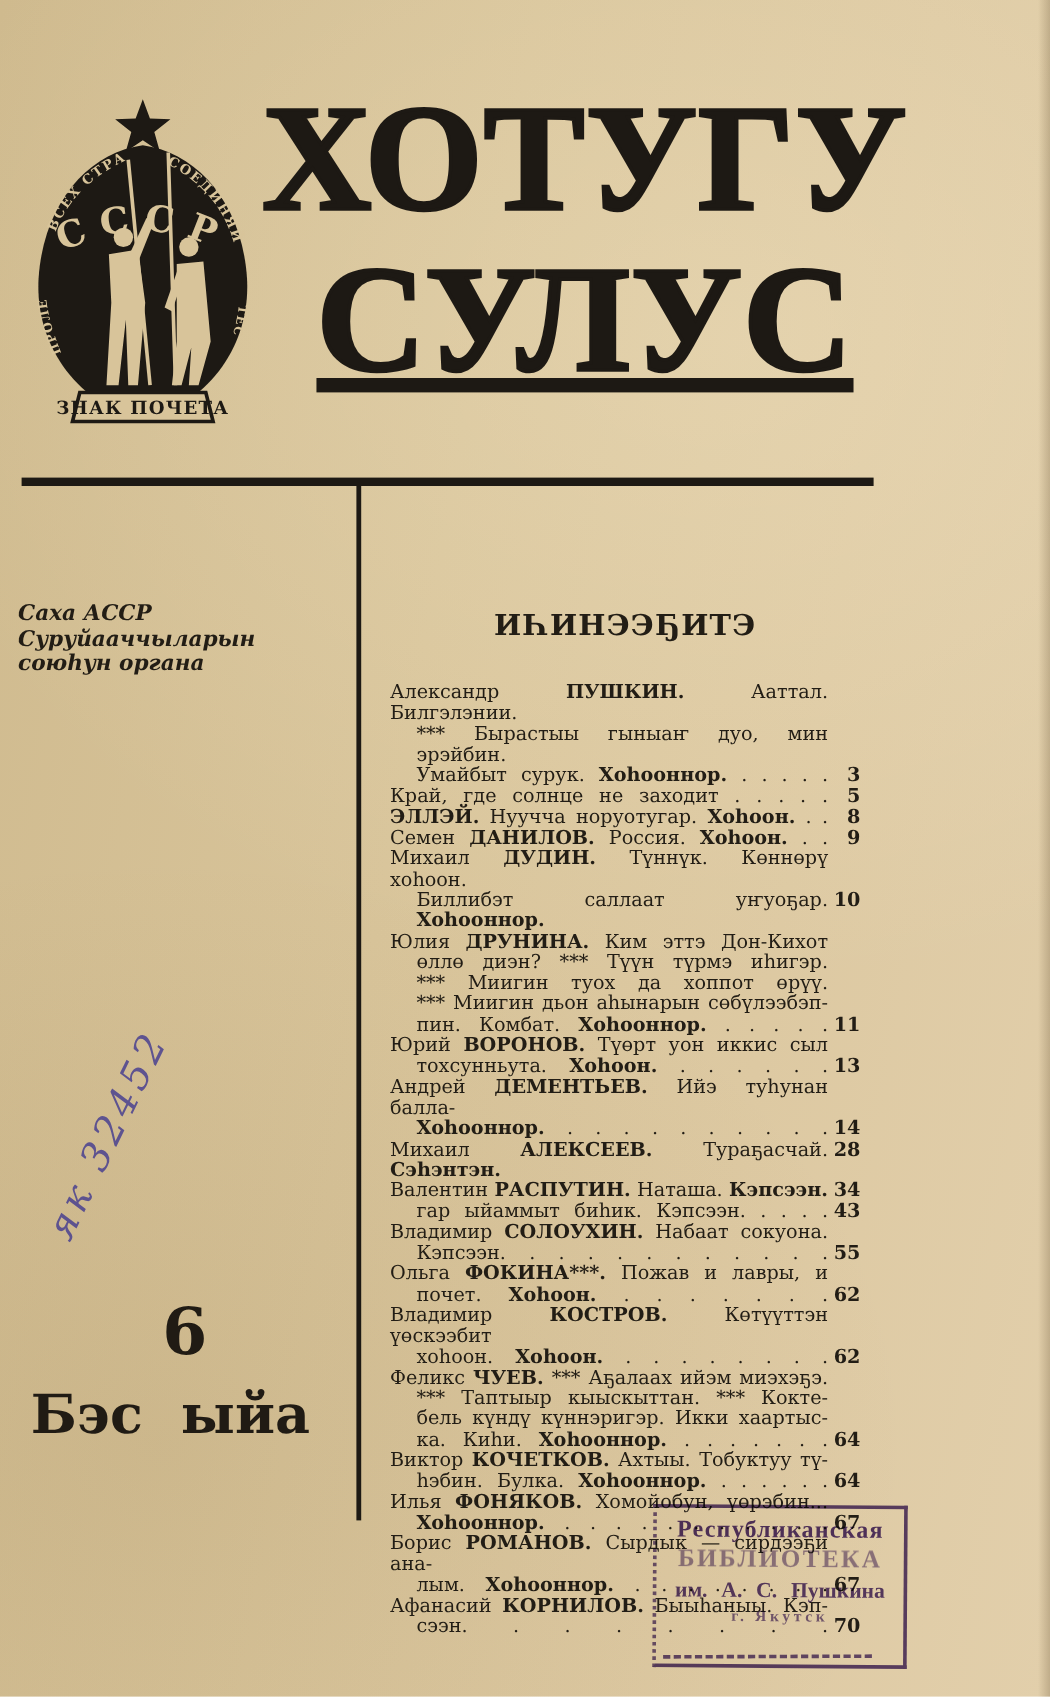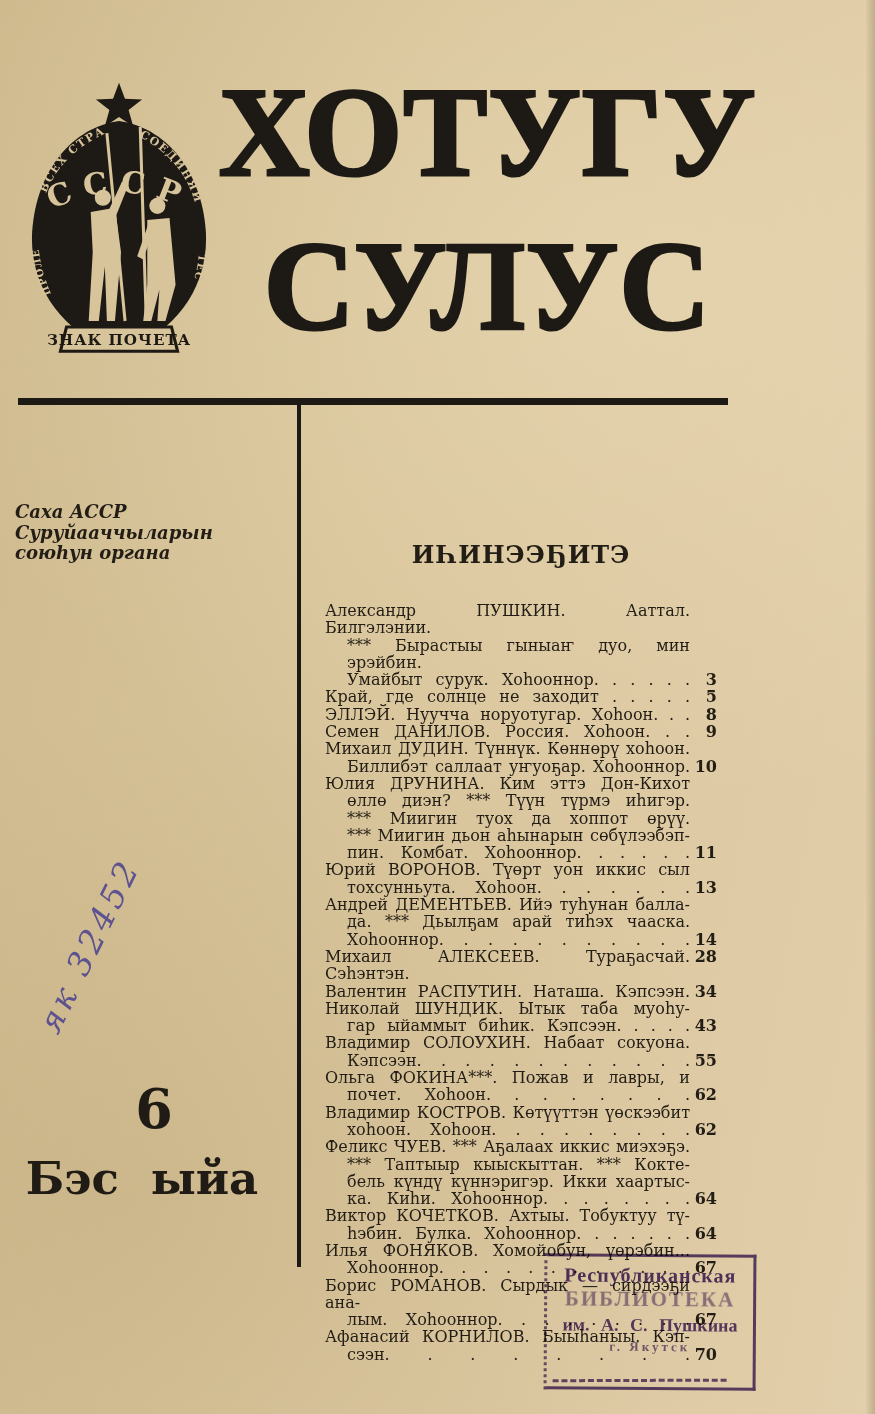--- a/index.html
+++ b/index.html
@@ -12,45 +12,45 @@
           linear-gradient(100deg,#cfba8e 0%, #d8c49a 40%, #ddc9a2 70%, #e2cfab 100%);
   }
   .page::after{content:"";position:absolute;right:0;top:0;width:10px;height:100%;
         background:linear-gradient(to left, rgba(90,70,40,.25), rgba(0,0,0,0));pointer-events:none;}
   
   .title-line{position:absolute;left:215px;width:545px;text-align:center;
         font-weight:bold;font-size:126px;line-height:1;color:#1d1914;
         font-family:"Liberation Serif","DejaVu Serif",serif;
         -webkit-text-stroke:3px #1d1914;letter-spacing:1px;white-space:nowrap;}
   .title-1{top:70px;}
-  .title-2{top:224px;}
+  .title-2{top:204px;text-decoration:underline;}
   
   .h-rule{position:absolute;left:18px;top:398px;width:710px;height:7px;background:#1d1914;}
   .v-rule{position:absolute;left:297px;top:405px;width:4px;height:862px;background:#1d1914;}
   
   .pub-block,.desc-block{position:absolute;left:15px;width:278px;font-weight:bold;
         font-size:18px;line-height:20.5px;white-space:pre-line;color:#221d15;}
   .pub-block{top:502px;font-style:italic;}
   .desc-block{top:594px;}
   .issue-number{position:absolute;left:15px;top:1082px;width:278px;text-align:center;
         font-weight:bold;font-size:54px;line-height:1;color:#201b14;}
   .issue-month{position:absolute;left:3px;top:1156px;width:278px;text-align:center;
         font-weight:bold;font-size:45px;line-height:1;word-spacing:16px;color:#201b14;}
   .handwriting{position:absolute;left:30px;top:1022px;width:240px;
         transform:rotate(-64deg);transform-origin:0 0;
         font-style:italic;font-size:33px;letter-spacing:4px;color:#4a4190;opacity:.85;
         font-family:"DejaVu Serif",serif;white-space:nowrap;}
   
-  .toc{position:absolute;left:325px;top:500px;width:392px;margin-top:34px;}
+  .toc{position:absolute;left:325px;top:500px;width:392px;}
   .toc-heading{text-align:center;font-weight:bold;font-size:24px;letter-spacing:1px;
         margin:6px 0 33px 0;color:#221d15;}
   .toc-line{display:flex;font-size:16px;line-height:17.3px;color:#221d15;}
   .toc-line.indent .toc-text{padding-left:22px;}
   .toc-text{flex:1 1 auto;text-align:justify;text-align-last:justify;min-width:0;}
-  .toc-text b{font-weight:normal;}
+  .toc-text b{font-weight:bold;}
   .toc-page{flex:0 0 27px;text-align:right;font-weight:bold;}
   
   .emblem{position:absolute;left:18px;top:80px;width:202px;height:282px;}
   
   .stamp{position:absolute;left:544px;top:1254px;width:206px;height:130px;
         border:3px solid rgba(72,42,120,.85);border-left:3px dotted rgba(72,42,120,.75);
         transform:rotate(.4deg);color:#4b2c7c;text-align:center;mix-blend-mode:multiply;
         font-family:"Liberation Serif","DejaVu Serif",serif;}
   .stamp-l1{font-size:20px;font-weight:bold;margin-top:7px;letter-spacing:1px;opacity:.92;}
   .stamp-l2{font-size:21px;font-weight:bold;letter-spacing:2px;opacity:.55;filter:blur(.3px);}
@@ -175,39 +175,31 @@
         </div>
         <div class="toc-line indent">
           <span class="toc-text"><span>тохсунньута. </span><b>Хоһоон.</b><span> . . . . . .</span></span>
           <span class="toc-page">13</span>
         </div>
         <div class="toc-line">
           <span class="toc-text"><span>Андрей </span><b>ДЕМЕНТЬЕВ.</b><span> Ийэ туһунан балла-</span></span>
           <span class="toc-page"></span>
         </div>
         <div class="toc-line indent">
-          <span class="toc-text"><span>да. *** Дьылҕам арай тиһэх чааска.</span></span>
-          <span class="toc-page"></span>
-        </div>
-        <div class="toc-line indent">
           <span class="toc-text"><b>Хоһооннор.</b><span> . . . . . . . . . .</span></span>
           <span class="toc-page">14</span>
         </div>
         <div class="toc-line">
           <span class="toc-text"><span>Михаил </span><b>АЛЕКСЕЕВ.</b><span> Тураҕасчай. </span><b>Сэһэнтэн.</b></span>
           <span class="toc-page">28</span>
         </div>
         <div class="toc-line">
           <span class="toc-text"><span>Валентин </span><b>РАСПУТИН.</b><span> Наташа. </span><b>Кэпсээн.</b></span>
           <span class="toc-page">34</span>
         </div>
-        <div class="toc-line">
-          <span class="toc-text"><span>Николай </span><b>ШУНДИК.</b><span> Ытык таба муоһу-</span></span>
-          <span class="toc-page"></span>
-        </div>
         <div class="toc-line indent">
           <span class="toc-text"><span>гар ыйаммыт биһик. Кэпсээн. . . . .</span></span>
           <span class="toc-page">43</span>
         </div>
         <div class="toc-line">
           <span class="toc-text"><span>Владимир </span><b>СОЛОУХИН.</b><span> Набаат сокуона.</span></span>
           <span class="toc-page"></span>
         </div>
         <div class="toc-line indent">
           <span class="toc-text"><span>Кэпсээн. . . . . . . . . . . .</span></span>
@@ -223,21 +215,21 @@
         </div>
         <div class="toc-line">
           <span class="toc-text"><span>Владимир </span><b>КОСТРОВ.</b><span> Көтүүттэн үөскээбит</span></span>
           <span class="toc-page"></span>
         </div>
         <div class="toc-line indent">
           <span class="toc-text"><span>хоһоон. </span><b>Хоһоон.</b><span> . . . . . . . .</span></span>
           <span class="toc-page">62</span>
         </div>
         <div class="toc-line">
-          <span class="toc-text"><span>Феликс </span><b>ЧУЕВ.</b><span> *** Аҕалаах иккис миэхэҕэ.</span></span>
+          <span class="toc-text"><span>Феликс </span><b>ЧУЕВ.</b><span> *** Аҕалаах ийэм миэхэҕэ.</span></span>
           <span class="toc-page"></span>
         </div>
         <div class="toc-line indent">
           <span class="toc-text"><span>*** Таптыыр кыыскыттан. *** Кокте-</span></span>
           <span class="toc-page"></span>
         </div>
         <div class="toc-line indent">
           <span class="toc-text"><span>бель күндү күннэригэр. Икки хаартыс-</span></span>
           <span class="toc-page"></span>
         </div>

